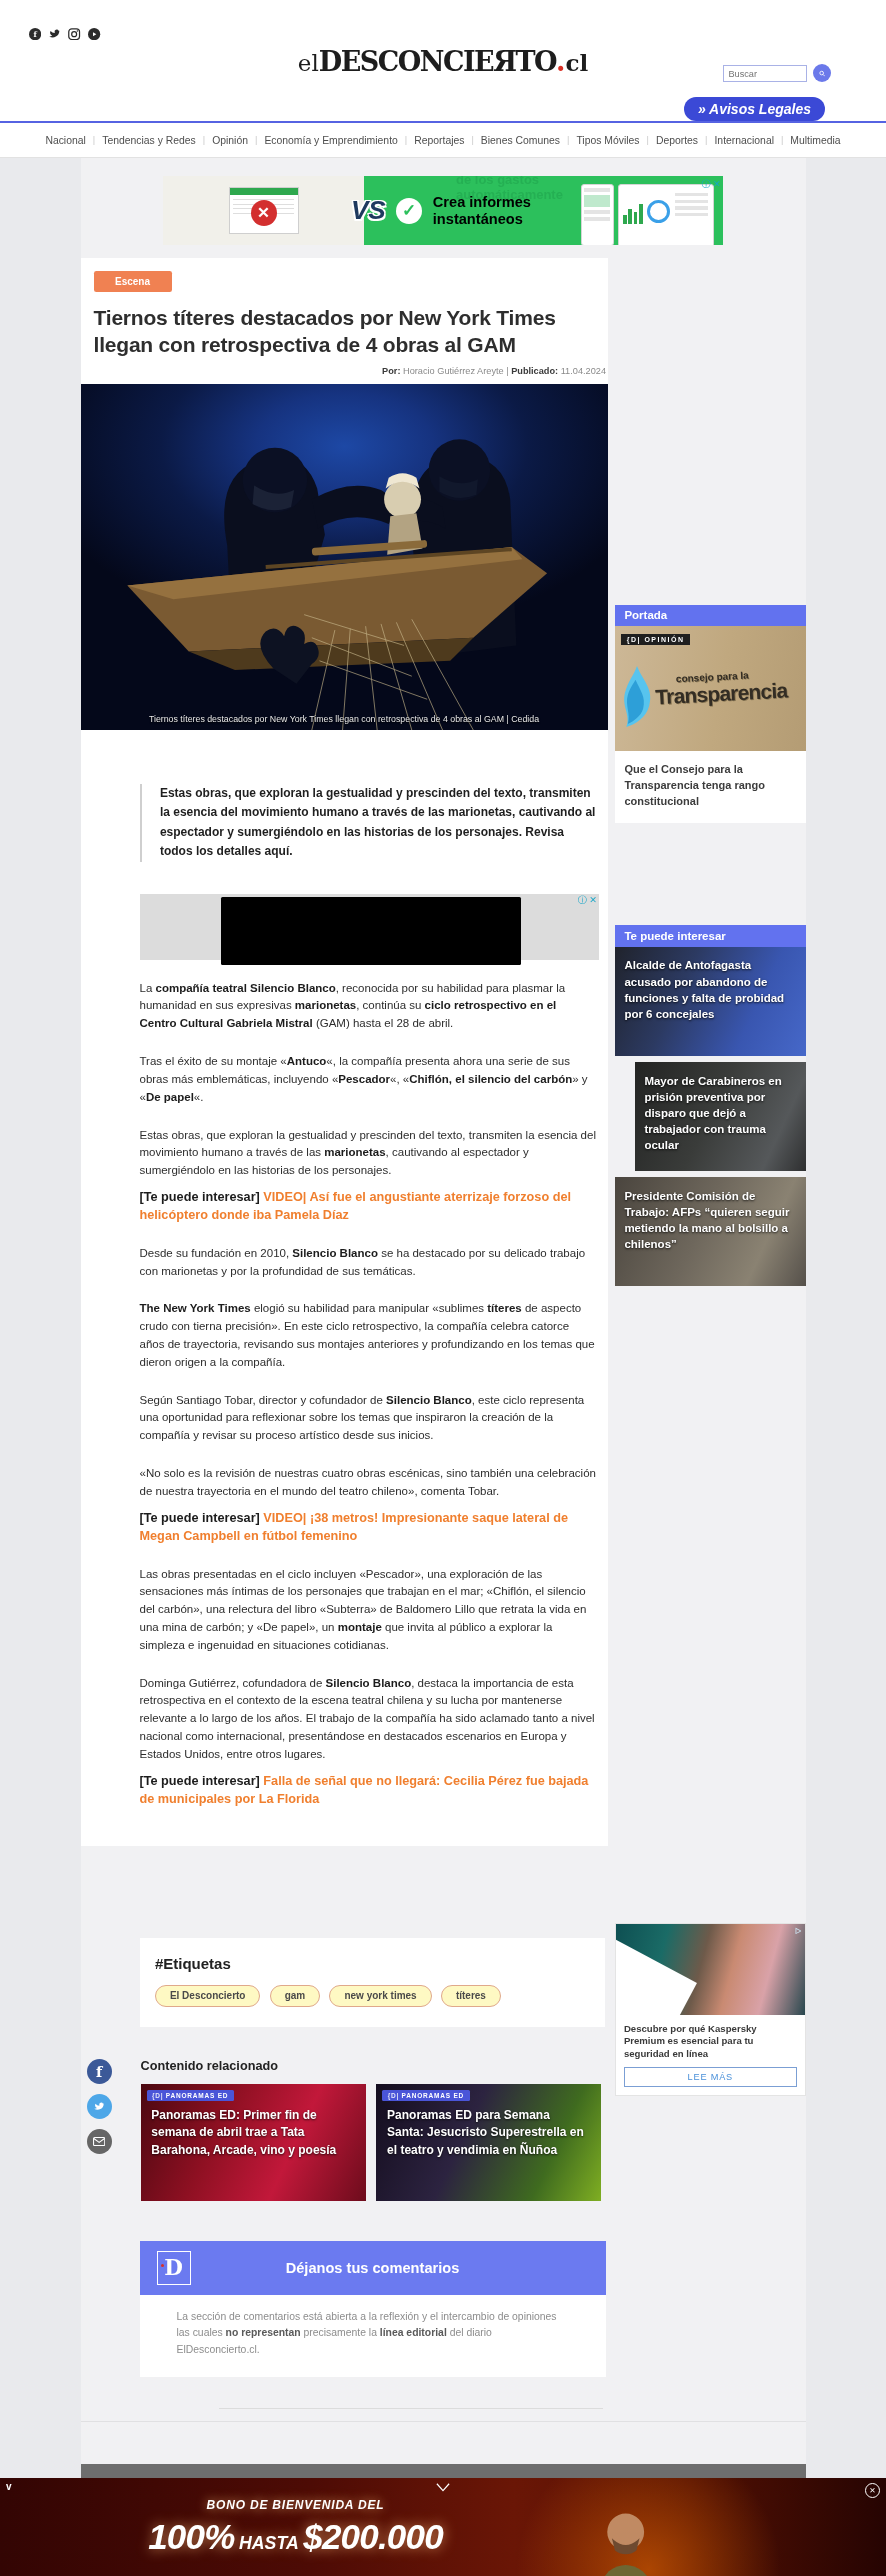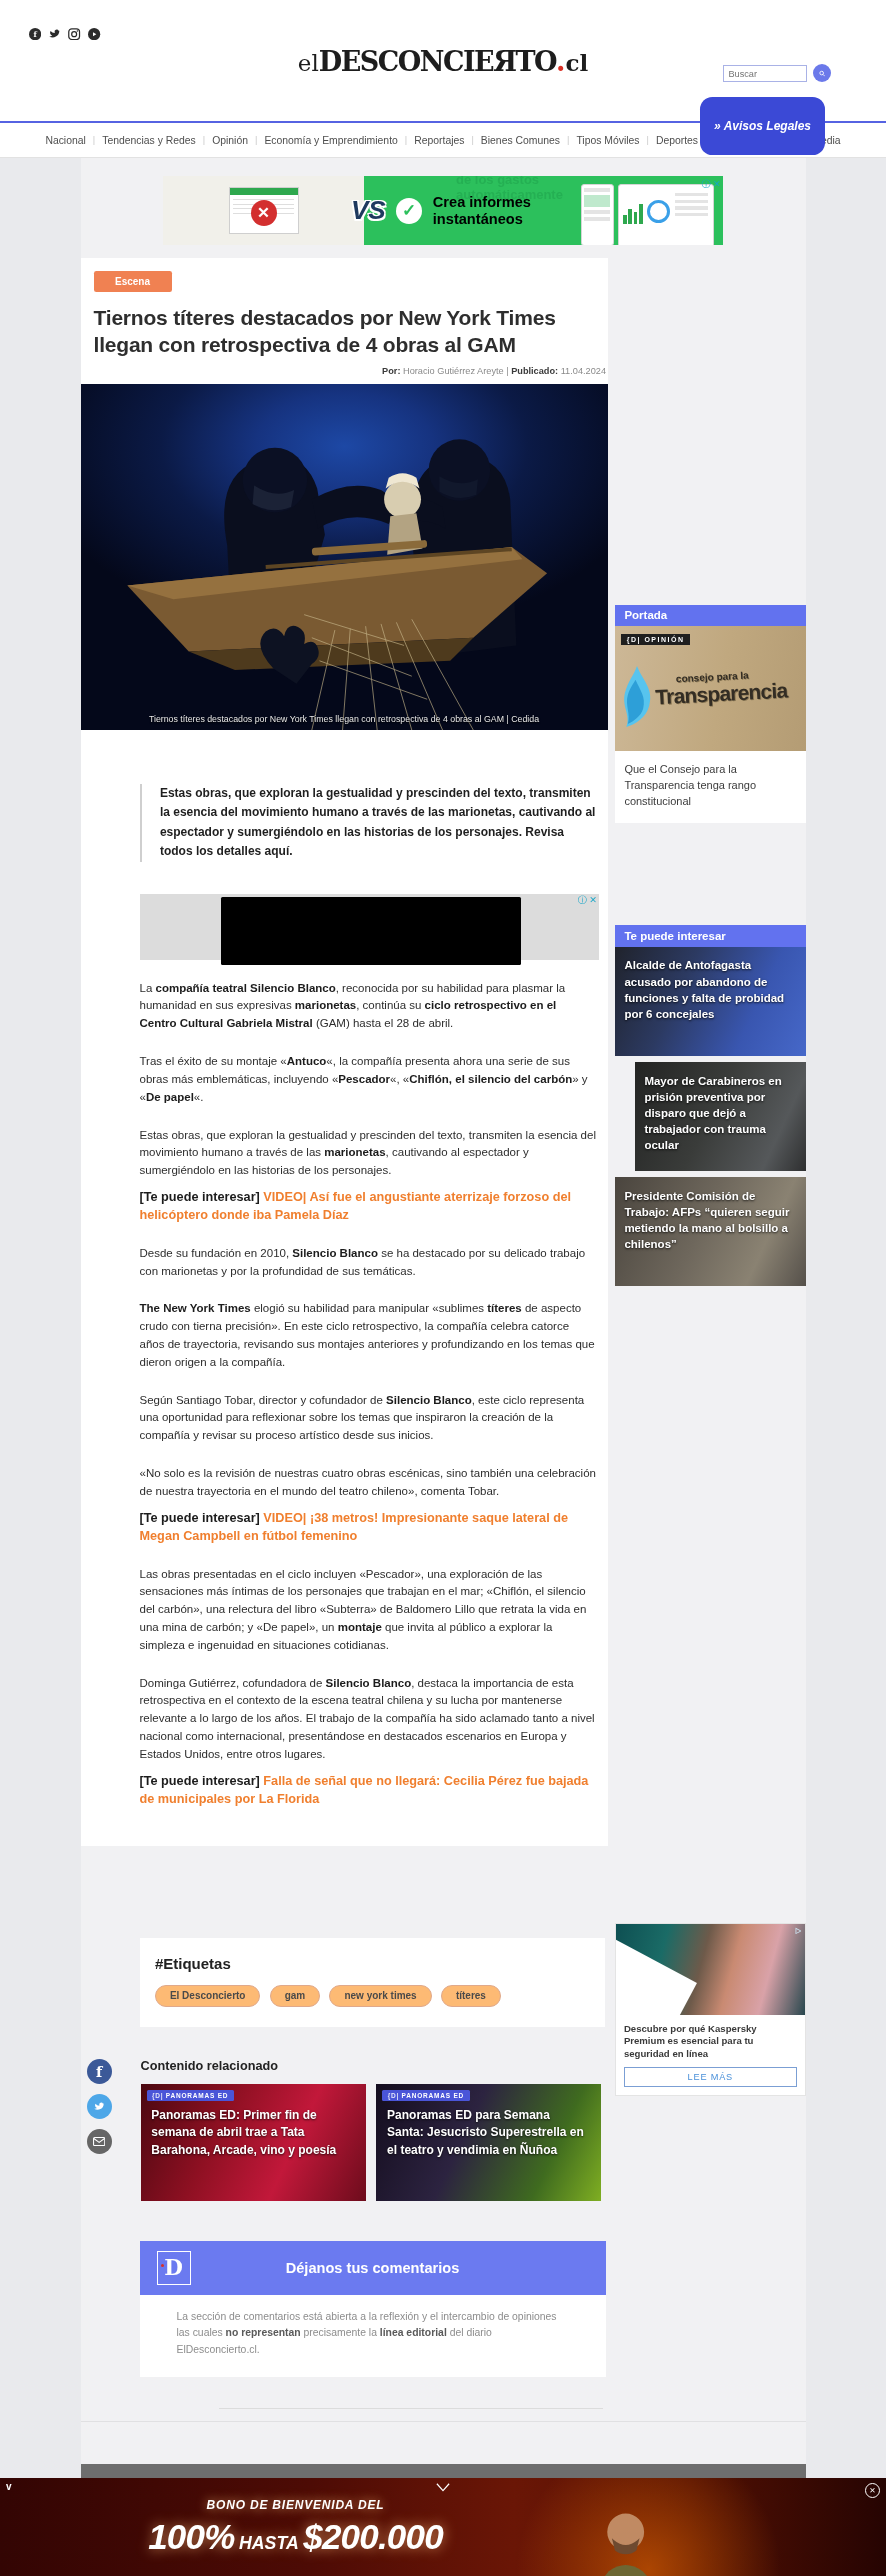--- a/index.html
+++ b/index.html
@@ -9,21 +9,21 @@
   .social-row{position:absolute;left:29px;top:28px;display:flex;gap:7px;align-items:center;}
   .social-row svg{display:block;}
   .logo{position:absolute;left:0;right:0;top:48px;text-align:center;font-family:"DejaVu Serif",serif;color:#1d1d1d;line-height:1;}
   .logo .el{font-size:23px;}
   .logo .b1{font-size:27px;font-weight:700;letter-spacing:-1.5px;}
   .logo .b2{font-size:27px;font-weight:900;letter-spacing:-1.5px;}
   .logo .dot{font-size:27px;font-weight:900;color:#d93025;}
   .logo .cl{font-size:23px;font-weight:700;}
   .search-box{position:absolute;right:79px;top:65px;width:73px;height:15.4px;border:0.8px solid #a9b2e6;font-size:9.2px;padding:0 4.6px;color:#888;background:#fff;}
   .search-btn{position:absolute;right:55px;top:64px;width:18.4px;height:18.4px;border-radius:50%;background:#6b79ea;border:none;display:flex;align-items:center;justify-content:center;cursor:pointer;}
-  .avisos{position:absolute;right:61px;top:97px;background:#3b49d6;color:#fff;font-style:italic;font-weight:bold;font-size:12px;padding:22px 14px;border-radius:12.3px;cursor:pointer;}
+  .avisos{position:absolute;right:61px;top:97px;background:#3b49d6;color:#fff;font-style:italic;font-weight:bold;font-size:14px;padding:4px 14px;border-radius:12.3px;cursor:pointer;}
   .nav-bar{background:#fff;height:34px;display:flex;align-items:center;justify-content:center;border-bottom:0.8px solid #e2e2e2;}
   .nav-item{font-size:10.4px;color:#4e4e4e;padding:0 7px;cursor:pointer;white-space:nowrap;}
   .nav-sep{color:#c9c9c9;font-size:9.2px;}
   
   .wrapper{width:725px;margin:0 auto;background:#f1f1f3;padding-top:18.4px;padding-bottom:42px;}
   
   .top-ad{width:560px;height:69px;margin:0 auto;display:flex;position:relative;cursor:pointer;}
   .ad-left{width:201px;background:#f1f0ea;display:flex;align-items:center;justify-content:center;position:relative;}
   .sheet{width:68px;height:45px;background:#fff;border:0.8px solid #cfcfcf;position:relative;}
   .sheet .shead{height:7px;background:#2ea84e;}
@@ -64,21 +64,21 @@
   #article-body{margin-left:59px;width:457px;}
   .para{margin:20px 0 0;font-size:11.5px;line-height:1.55;color:#2d2d2d;}
   .para b{color:#1c1c1c;}
   .linkp{font-size:12.7px;font-weight:bold;line-height:1.45;cursor:pointer;margin-top:8px;}
   .pfx{color:#1c1c1c;}
   .lnk{color:#f07f2e;}
   
   .tags-card{margin:92px 0 0 59px;width:435px;background:#fff;padding:17px 15.4px 20px;}
   .tags-title{font-size:15px;font-weight:bold;color:#222;}
   .tags-row{margin-top:12.3px;display:flex;gap:9.2px;flex-wrap:wrap;}
-  .tag{border:0.8px solid #e0a98b;border-radius:11.5px;padding:4.6px 14px;font-size:10px;font-weight:bold;color:#4a4a4a;cursor:pointer;background:#fdba74;}
+  .tag{border:0.8px solid #e0a98b;border-radius:11.5px;padding:4.6px 14px;font-size:10px;font-weight:bold;color:#4a4a4a;cursor:pointer;background:#fef9c3;}
   
   .related{position:relative;margin-top:32px;padding-left:60px;}
   .share-col{position:absolute;left:6.1px;top:0;display:flex;flex-direction:column;gap:10px;}
   .share-btn{width:25px;height:25px;border-radius:50%;display:flex;align-items:center;justify-content:center;cursor:pointer;color:#fff;}
   .share-fb{background:#3b5998;font-weight:bold;font-family:"DejaVu Serif",serif;font-size:14.6px;}
   .share-tw{background:#4da7e8;}
   .share-mail{background:#666;}
   .rel-title{font-size:12.7px;font-weight:bold;color:#222;}
   .rel-cards{margin-top:10.8px;display:flex;gap:10.8px;}
   .rel-card{position:relative;width:225px;height:117px;overflow:hidden;cursor:pointer;}
@@ -98,21 +98,21 @@
   
   .sidebar{width:191px;margin-left:7.7px;}
   .sb-head{background:#6272ef;color:#fff;font-weight:bold;font-size:11.5px;padding:4.6px 9.2px;}
   .portada{margin-top:347px;}
   .portada-img{position:relative;height:125px;background:linear-gradient(100deg,#cdb897 0%,#c0a87f 55%,#b49c74 100%);overflow:hidden;}
   .portada-badge{position:absolute;left:6.1px;top:7.7px;background:#1f1f1f;color:#fff;font-size:7px;letter-spacing:1.5px;font-weight:bold;padding:2.3px 5.4px;}
   .flame{position:absolute;left:4.6px;top:40px;}
   .ptx{position:absolute;left:40px;top:45px;color:#332d24;transform:rotate(-3deg);text-shadow:0.8px 0.8px 0 #8d7a57;}
   .ptx .l1{font-size:10px;font-weight:bold;display:block;margin-left:21.5px;}
   .ptx .l2{font-size:21px;font-weight:900;letter-spacing:-0.8px;}
-  .portada-cap{background:#fff;padding:10.8px 9.2px 14px;font-size:11px;font-weight:normal;color:#3c3c3c;line-height:1.45;cursor:pointer;}
+  .portada-cap{background:#fff;padding:10.8px 9.2px 14px;font-size:11px;font-weight:bold;color:#3c3c3c;line-height:1.45;cursor:pointer;}
   .tpi{margin-top:102px;}
   .tpi-card{position:relative;height:109px;margin-top:6.1px;overflow:hidden;cursor:pointer;}
   .tpi-card:first-child{margin-top:0;}
   .th-blue{background:linear-gradient(115deg,#20232c 0%,#2c3a62 35%,#3956b0 70%,#4668c9 100%);}
   .th-dark{background:linear-gradient(115deg,#232423 0%,#3a3c3a 45%,#55585a 80%,#2e2f30 100%);margin-left:20px;}
   .th-gray{background:linear-gradient(115deg,#4a453e 0%,#6e675c 45%,#8a8272 75%,#55504a 100%);}
   .tpi-h{position:absolute;left:9.2px;top:10.8px;right:10.8px;color:#fff;font-weight:bold;font-size:11.5px;line-height:1.4;text-shadow:0 0.8px 2.3px rgba(0,0,0,.85);}
   .kas{margin-top:637px;background:#fff;border:0.8px solid #e4e4e4;padding-bottom:7.7px;position:relative;}
   .kas-img{height:91px;background:linear-gradient(105deg,#0e4f52 0%,#1a6b66 25%,#6e5a4a 45%,#c98a72 60%,#d9a2a8 78%,#28474e 100%);position:relative;overflow:hidden;}
   .kas-img .slash{position:absolute;left:-31px;top:31px;width:92px;height:108px;background:#fff;transform:rotate(28deg);}

